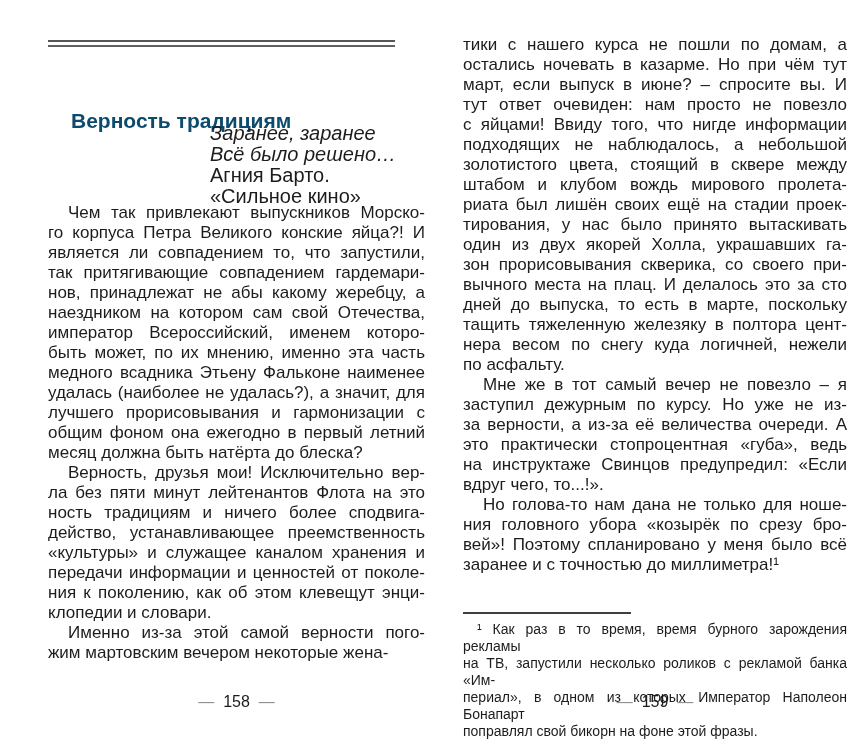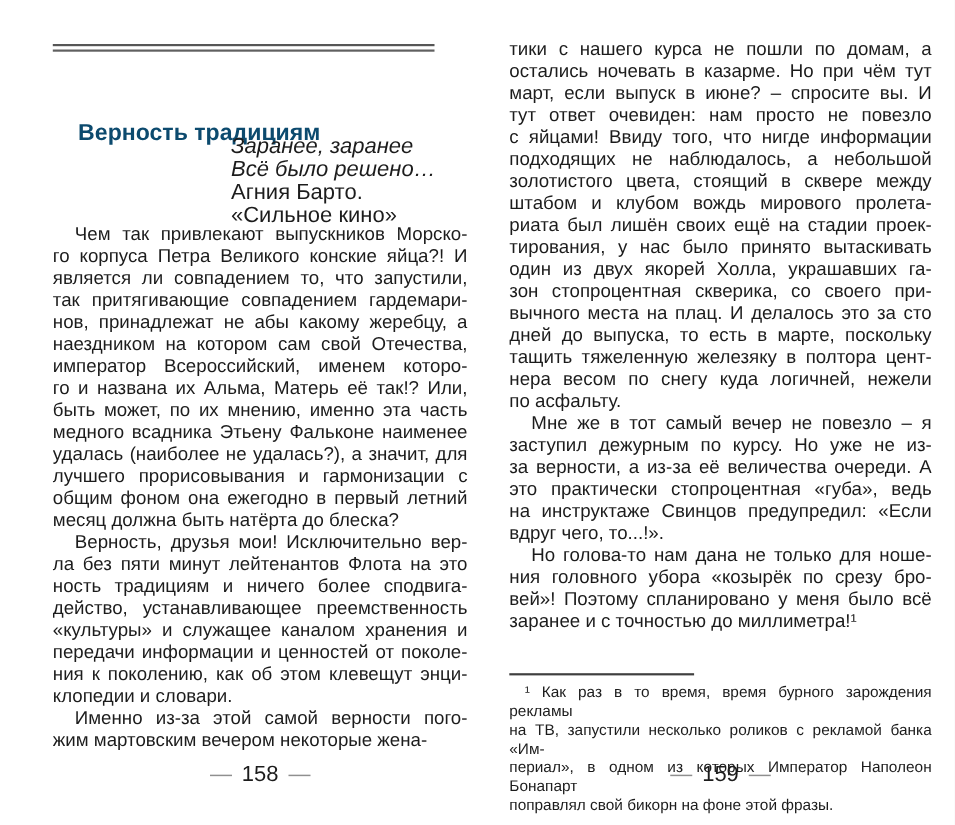--- a/index.html
+++ b/index.html
@@ -79,21 +79,21 @@
     font-size: 14px;
     line-height: 17px;
   }
   .footnote .line.indent { text-indent: 14px; }
 
   .page-footer {
     position: absolute;
     top: 693px; left: 0;
     width: 100%;
     text-align: center;
-    font-size: 20px;
+    font-size: 16px;
   }
   .page-footer .dash { color: #8f8f8f; }
   .page-footer .num  { color: #1c1c1c; margin: 0 9px; }
 </style>
 </head>
 <body>
 
 <div id="spread">
 
   <div id="page-left" class="page-col">
@@ -110,21 +110,20 @@
 
     <div id="body-left" class="body-text">
         <div class="para">
           <div class="line indent">Чем так привлекают выпускников Морско-</div>
           <div class="line">го корпуса Петра Великого конские яйца?! И</div>
           <div class="line">является ли совпадением то, что запустили,</div>
           <div class="line">так притягивающие совпадением гардемари-</div>
           <div class="line">нов, принадлежат не абы какому жеребцу, а</div>
           <div class="line">наездником на котором сам свой Отечества,</div>
           <div class="line">император Всероссийский, именем которо-</div>
-          <div class="line">го и названа их Альма, Матерь её так!? Или,</div>
           <div class="line">быть может, по их мнению, именно эта часть</div>
           <div class="line">медного всадника Этьену Фальконе наименее</div>
           <div class="line">удалась (наиболее не удалась?), а значит, для</div>
           <div class="line">лучшего прорисовывания и гармонизации с</div>
           <div class="line">общим фоном она ежегодно в первый летний</div>
           <div class="line last">месяц должна быть натёрта до блеска?</div>
         </div>
         <div class="para">
           <div class="line indent">Верность, друзья мои! Исключительно вер-</div>
           <div class="line">ла без пяти минут лейтенантов Флота на это</div>
@@ -153,21 +152,21 @@
           <div class="line">остались ночевать в казарме. Но при чём тут</div>
           <div class="line">март, если выпуск в июне? – спросите вы. И</div>
           <div class="line">тут ответ очевиден: нам просто не повезло</div>
           <div class="line">с яйцами! Ввиду того, что нигде информации</div>
           <div class="line">подходящих не наблюдалось, а небольшой</div>
           <div class="line">золотистого цвета, стоящий в сквере между</div>
           <div class="line">штабом и клубом вождь мирового пролета-</div>
           <div class="line">риата был лишён своих ещё на стадии проек-</div>
           <div class="line">тирования, у нас было принято вытаскивать</div>
           <div class="line">один из двух якорей Холла, украшавших га-</div>
-          <div class="line">зон стопроцентная скверика, со своего при-</div>
+          <div class="line">зон прорисовывания скверика, со своего при-</div>
           <div class="line">вычного места на плац. И делалось это за сто</div>
           <div class="line">дней до выпуска, то есть в марте, поскольку</div>
           <div class="line">тащить тяжеленную железяку в полтора цент-</div>
           <div class="line">нера весом по снегу куда логичней, нежели</div>
           <div class="line last">по асфальту.</div>
         </div>
         <div class="para">
           <div class="line indent">Мне же в тот самый вечер не повезло – я</div>
           <div class="line">заступил дежурным по курсу. Но уже не из-</div>
           <div class="line">за верности, а из-за её величества очереди. А</div>

